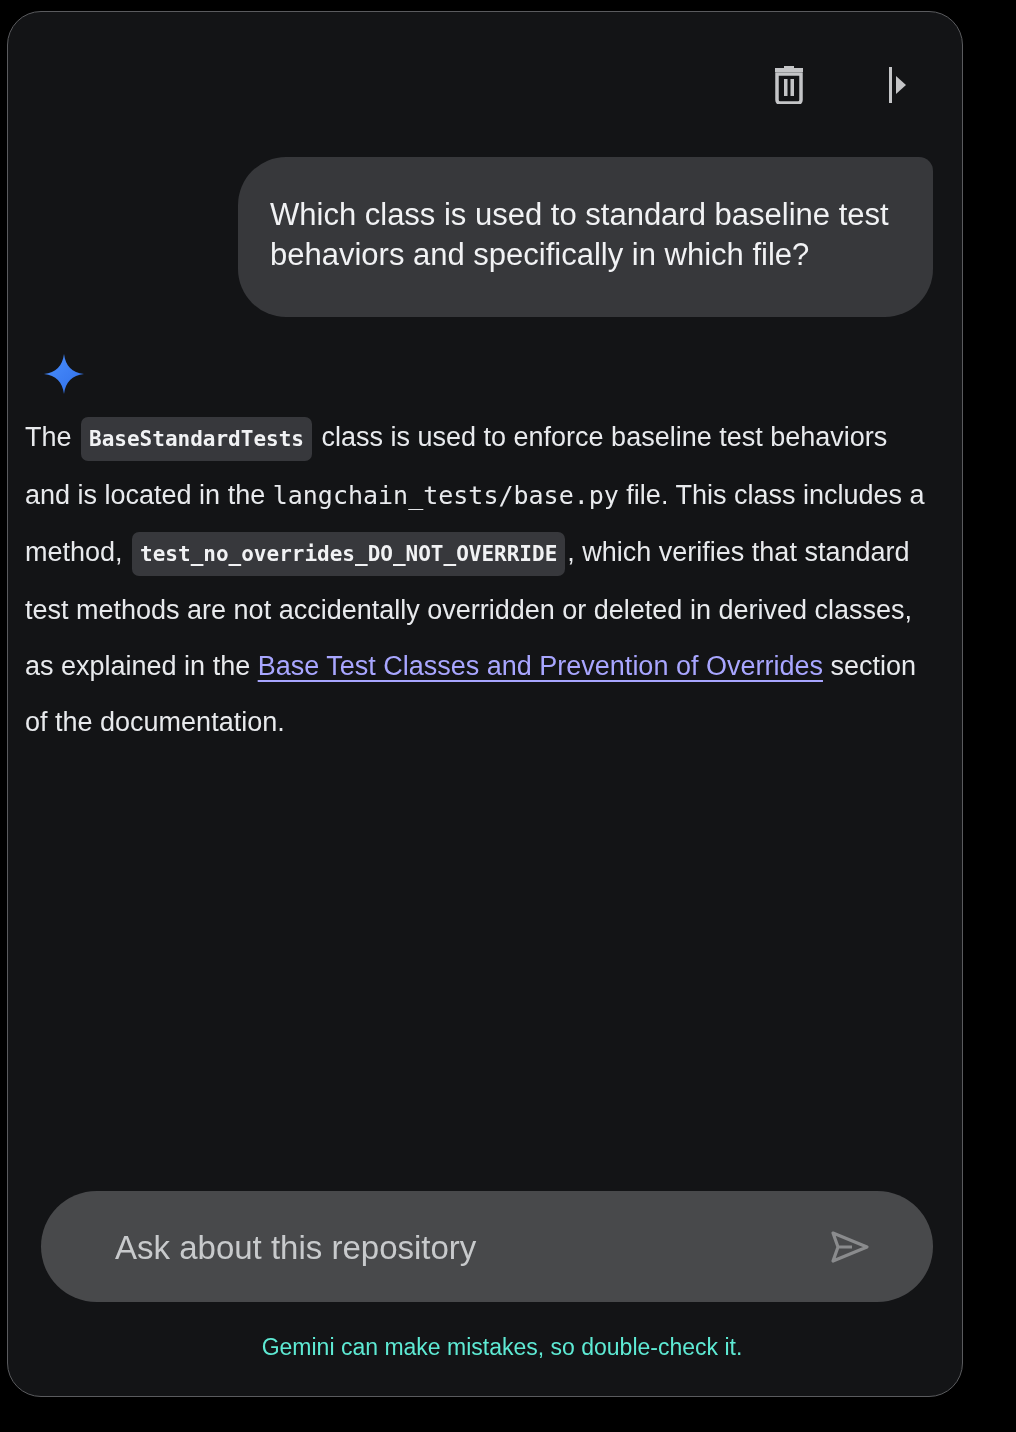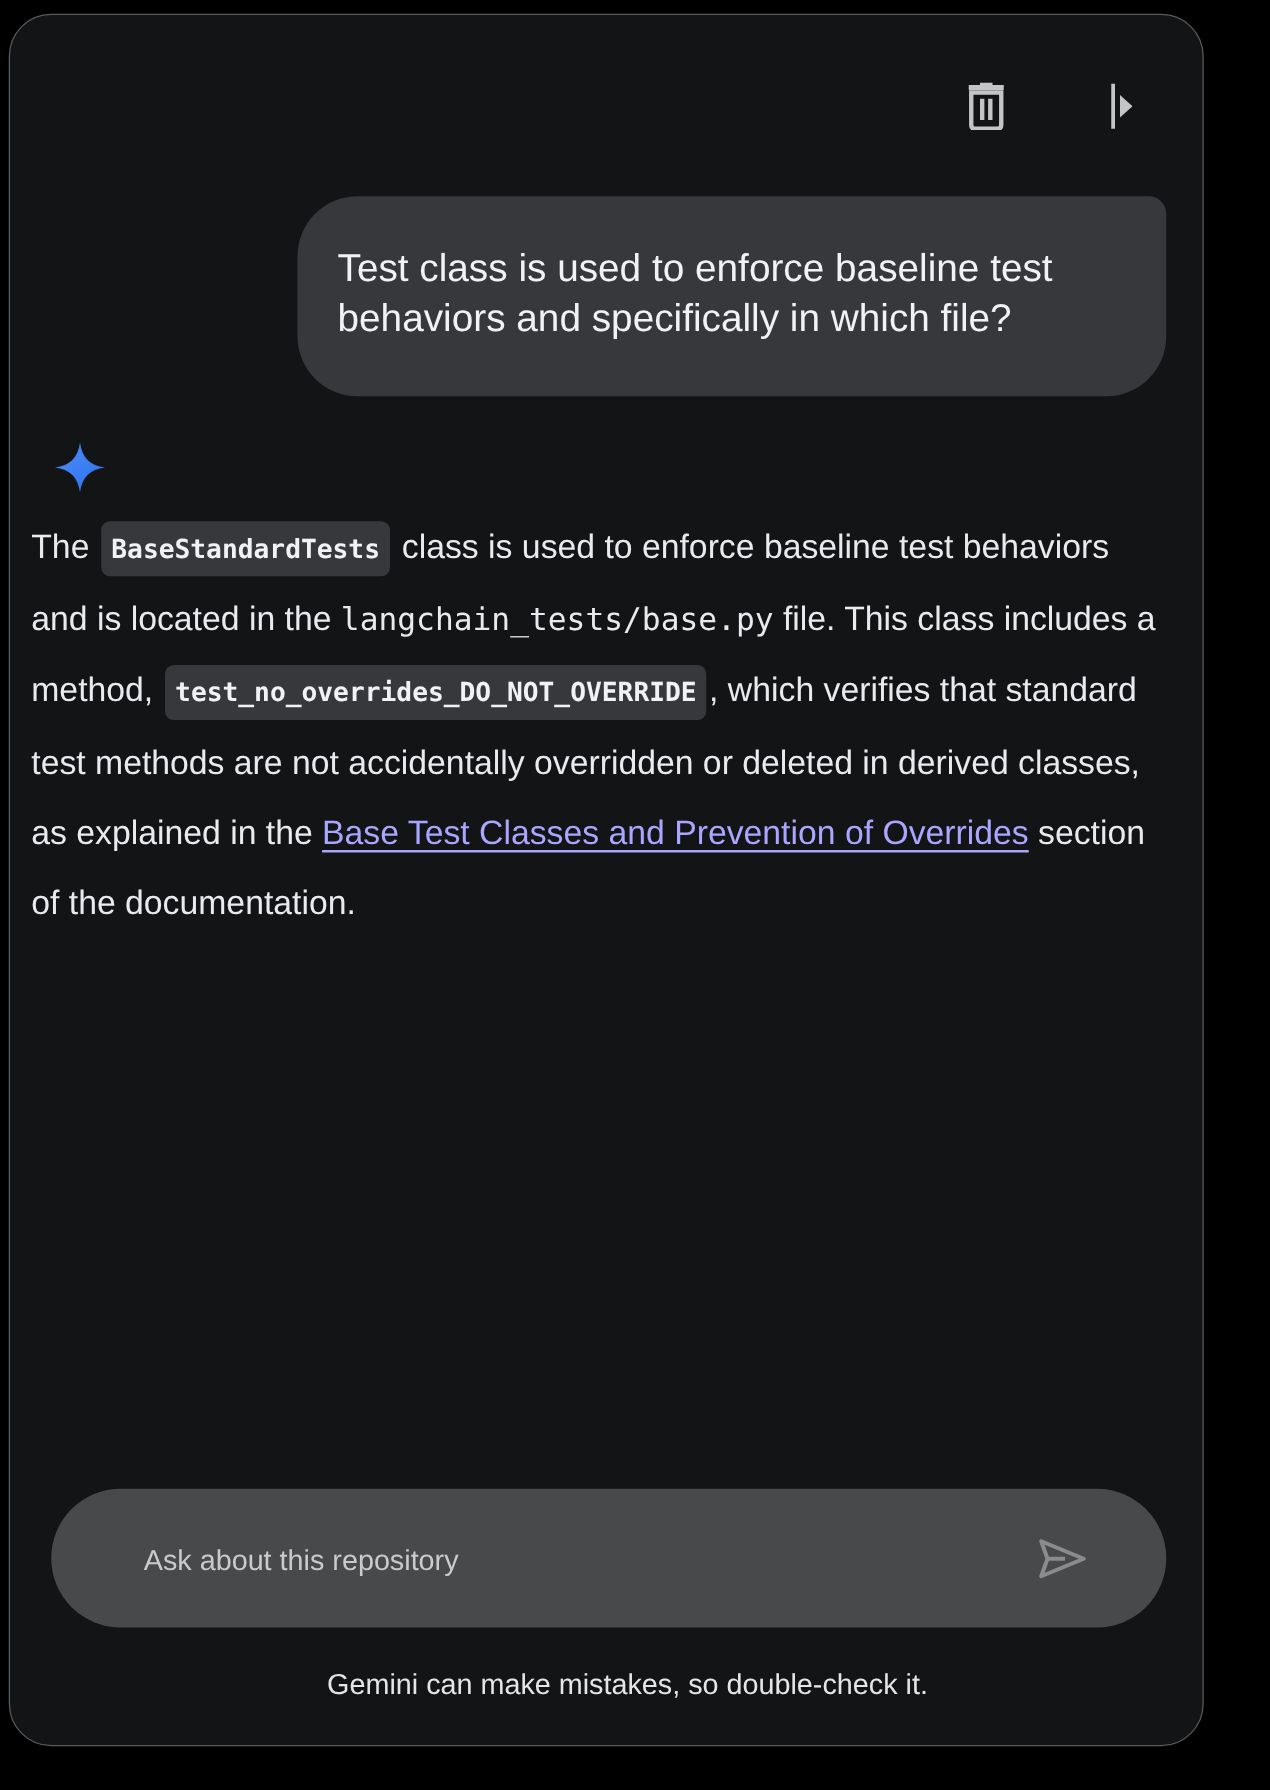--- a/index.html
+++ b/index.html
@@ -35,29 +35,29 @@
   .code-inline {
     font-family:"DejaVu Sans Mono", "Liberation Mono", monospace; font-size:25px; color:#e8eaed;
   }
   .doc-link { color:#a8a6ff; text-decoration:underline; text-underline-offset:5px; cursor:pointer; }
   .composer {
     position:absolute; left:33px; top:1179px; width:892px; height:111px;
     background:#48494b; border-radius:56px; box-sizing:border-box;
   }
   .composer input {
     position:absolute; left:72px; top:28px; width:680px; height:56px; border:none; outline:none;
-    background:transparent; color:#f0abfc; font-size:23px;
+    background:transparent; color:#f0abfc; font-size:33px;
     font-family:"Liberation Sans", "DejaVu Sans", sans-serif;
   }
   .composer input::placeholder { color:#c8cacc; }
   .send-btn { position:absolute; left:784px; top:31px; width:50px; height:50px; cursor:pointer;
     display:flex; align-items:center; justify-content:center; }
   .disclaimer {
     position:absolute; left:0; top:1322px; width:956px; text-align:center;
-    color:#e5e5e5; font-size:23px;padding-left:16px;
+    color:#5eead4; font-size:23px;padding-left:16px;
   }
 </style>
 </head>
 <body>
 
 <div class="panel">
 
   <div class="toolbar-btn btn-delete">
     <svg width="34" height="38" viewBox="0 0 34 38">
       <rect x="3" y="2" width="28" height="4" fill="#c4c5c7"></rect>
@@ -69,21 +69,21 @@
   </div>
 
   <div class="toolbar-btn btn-collapse">
     <svg width="24" height="38" viewBox="0 0 24 38">
       <rect x="2" y="1" width="3" height="36" fill="#c4c5c7"></rect>
       <path d="M9 10 L19 19 L9 28 Z" fill="#c4c5c7"></path>
     </svg>
   </div>
 
   <div class="user-bubble">
-    <span>Test class is used to enforce baseline test behaviors and specifically in which file?</span>
+    <span>Which class is used to standard baseline test behaviors and specifically in which file?</span>
   </div>
 
   <svg class="spark" viewBox="0 0 44 44">
     <defs>
       <linearGradient id="sg" x1="0" y1="0" x2="1" y2="1">
         <stop offset="0" stop-color="#4b90ff"></stop>
         <stop offset="1" stop-color="#2f6ee8"></stop>
       </linearGradient>
     </defs>
     <path d="M22 2 C23.5 14 30 20.5 42 22 C30 23.5 23.5 30 22 42 C20.5 30 14 23.5 2 22 C14 20.5 20.5 14 22 2 Z" fill="url(#sg)"></path>

